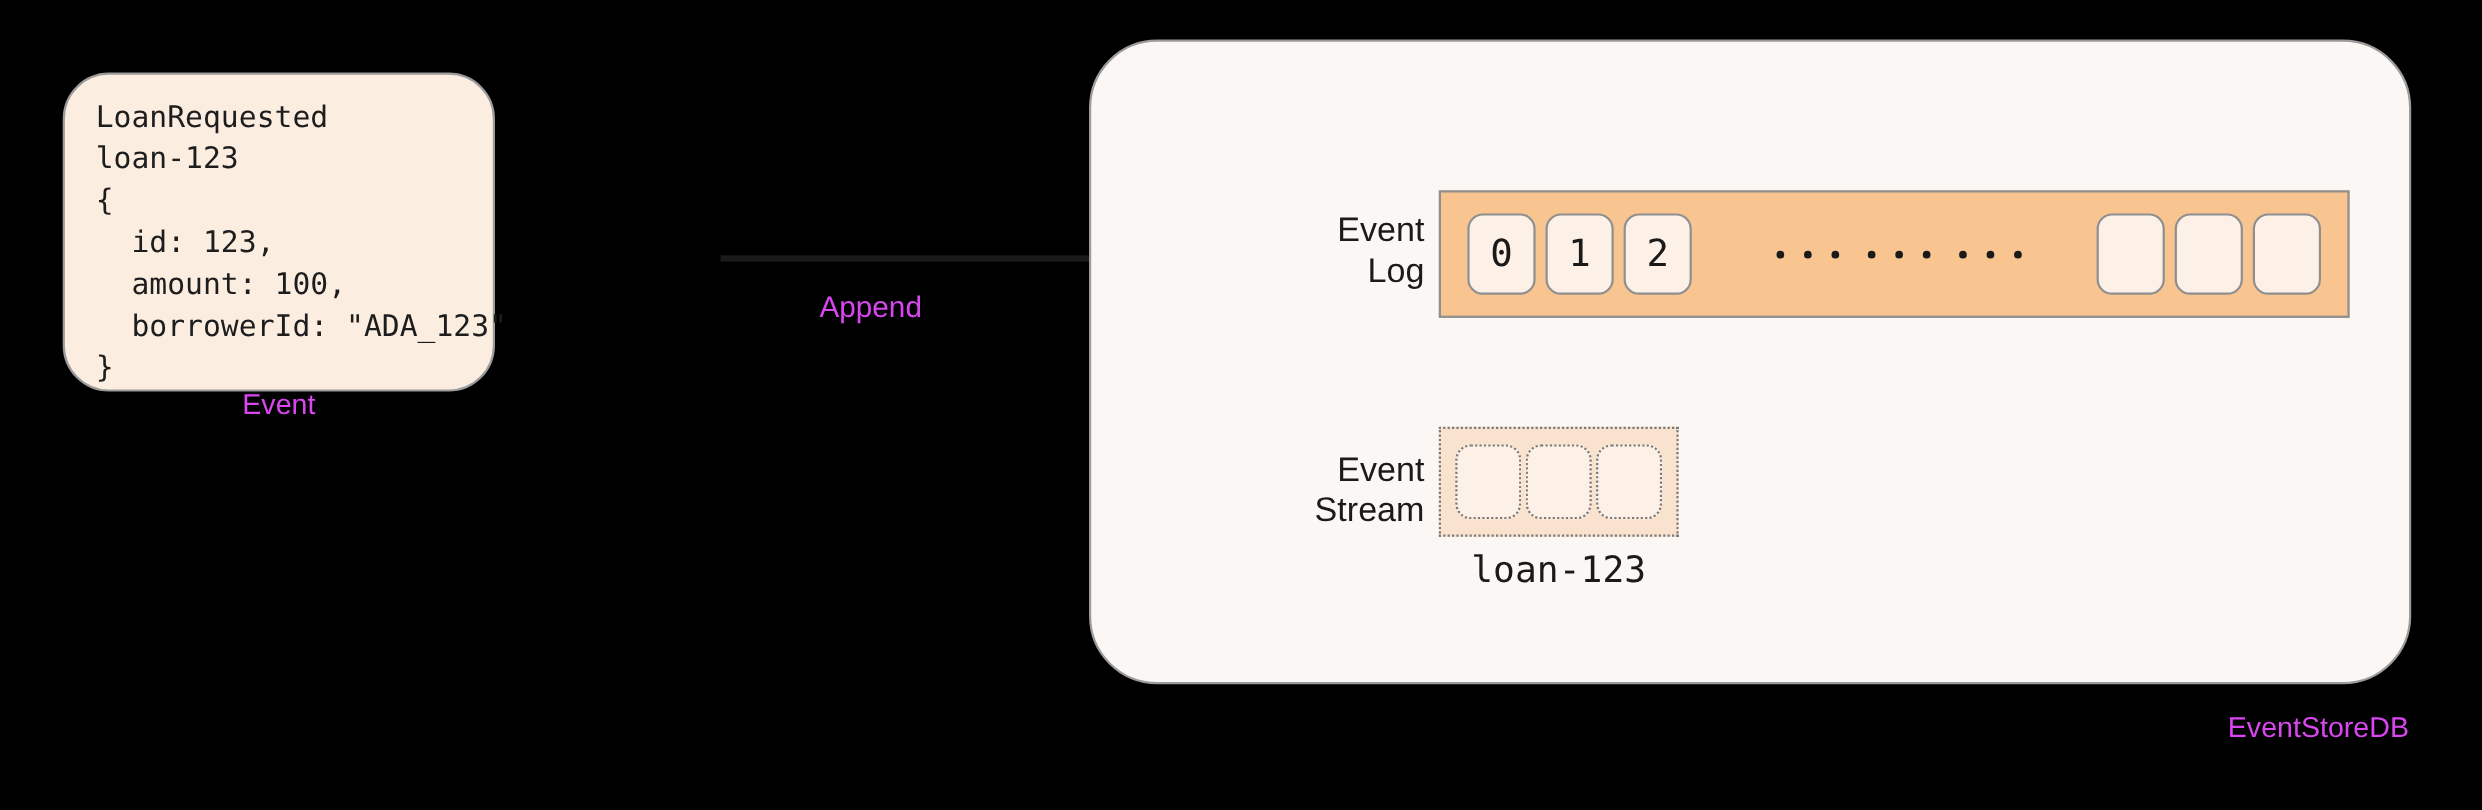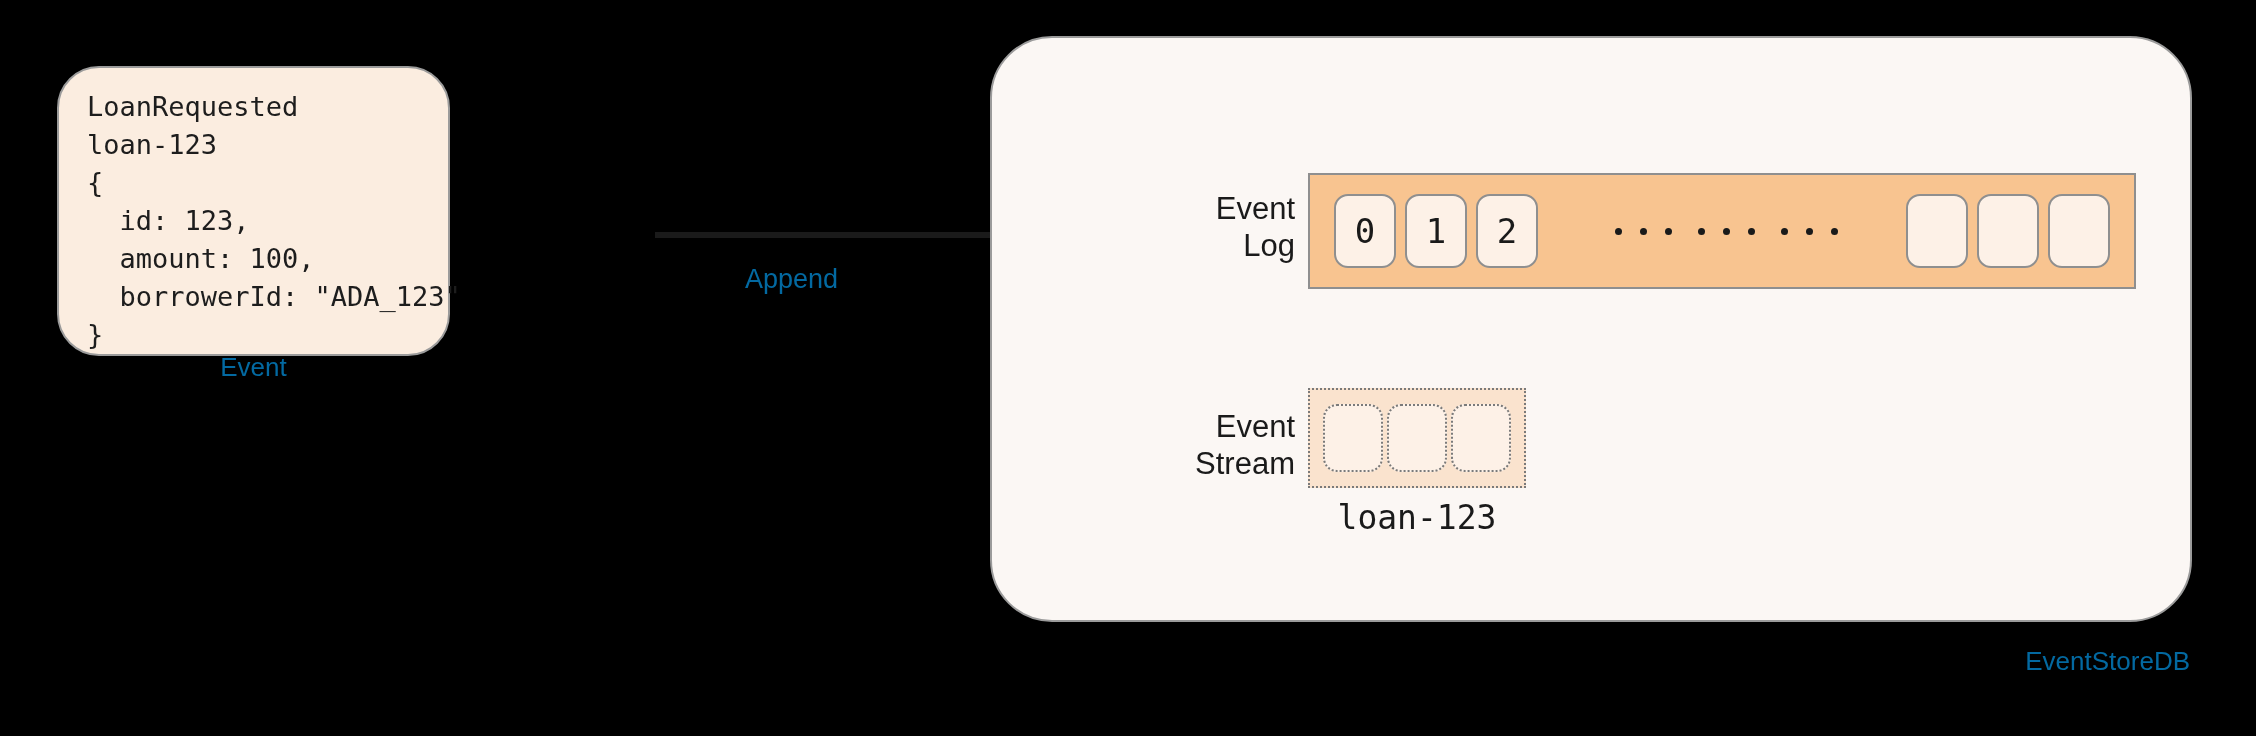--- a/index.html
+++ b/index.html
@@ -39,21 +39,21 @@
     line-height: 38px;
     color: #1d1d1d;
     white-space: pre;
     letter-spacing: 0px;
   }
 
   .caption {
     position: absolute;
     font-family: "Liberation Sans", sans-serif;
     font-size: 26px;
-    color: #0369a1;
+    color: #d946ef;
     white-space: nowrap;
   }
   #event-caption {
     left: 57px;
     top: 352px;
     width: 393px;
     text-align: center;
   }
   #db-caption {
     left: 990px;

